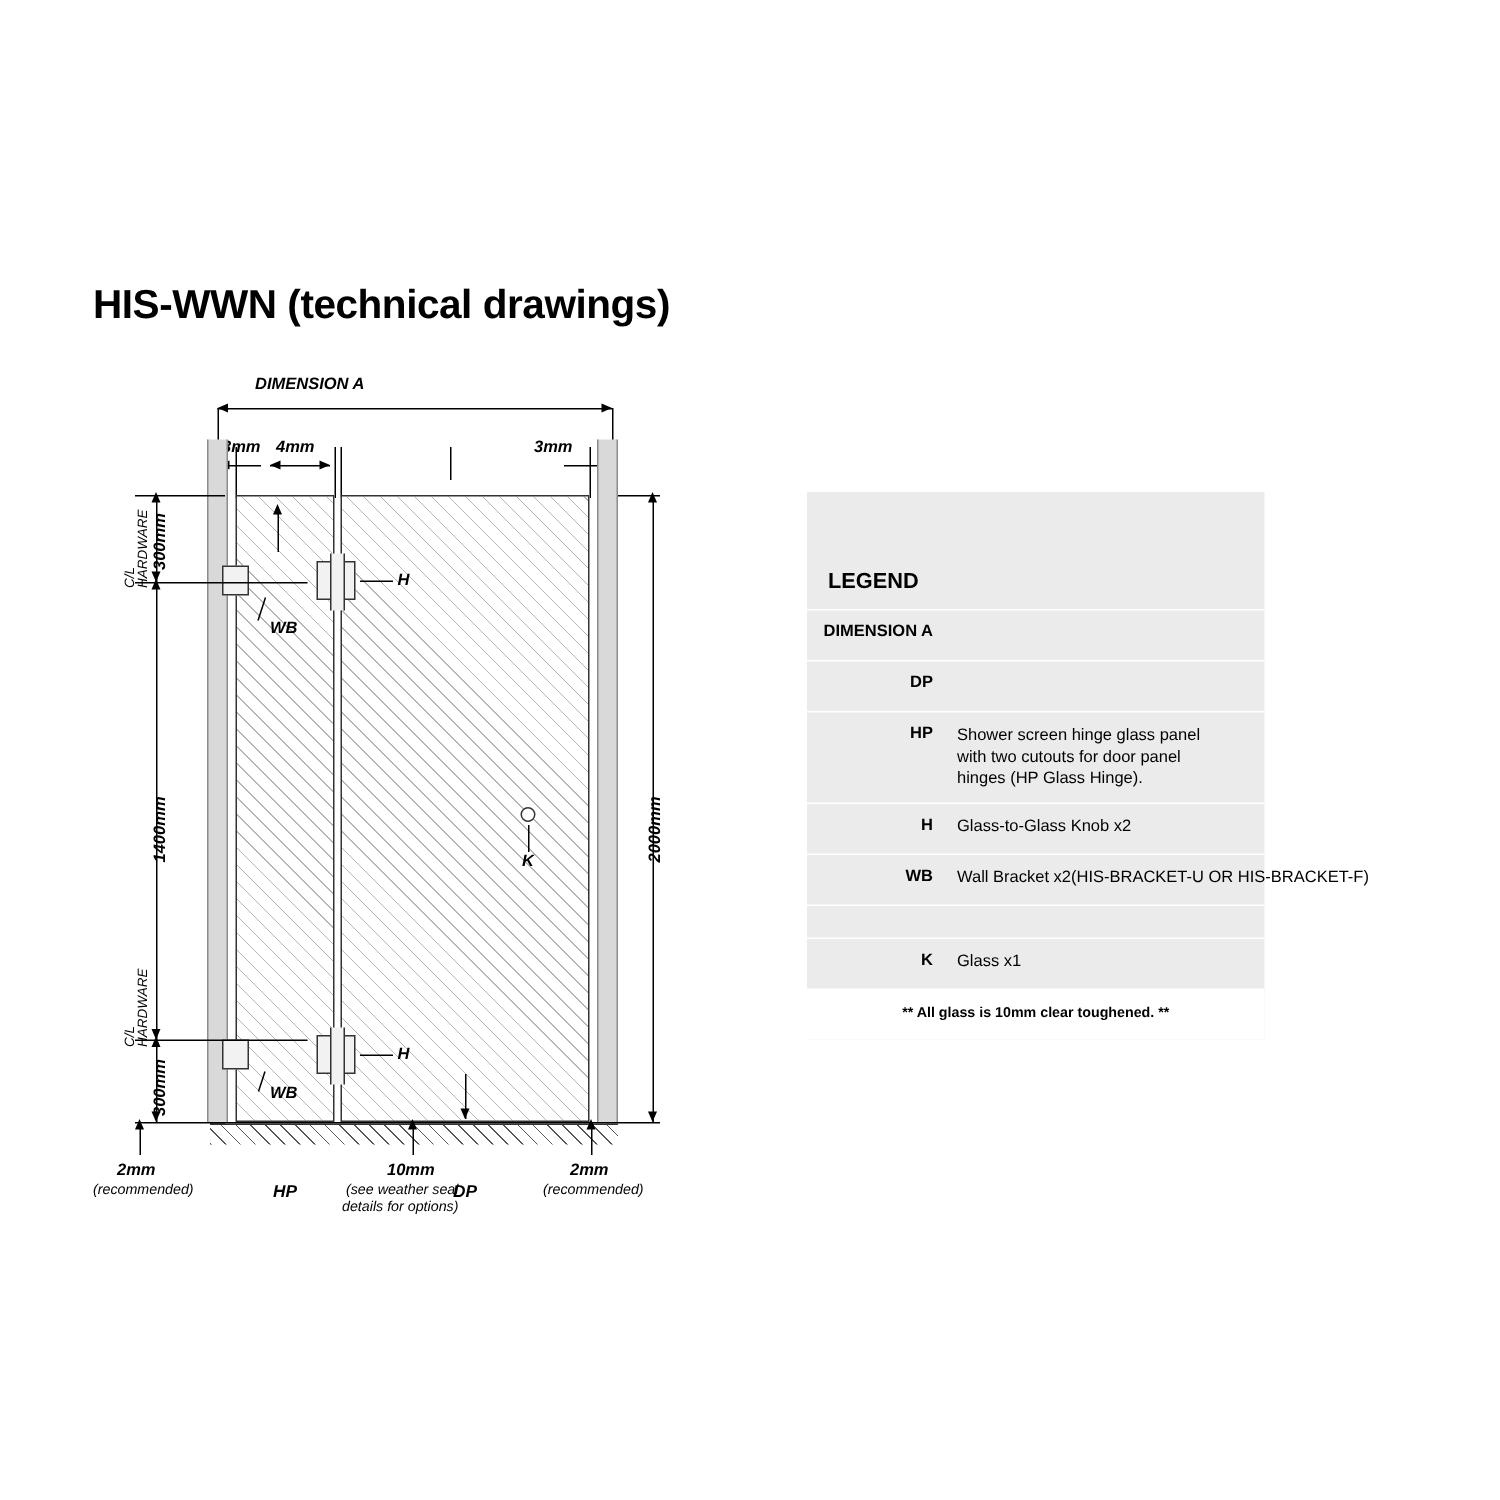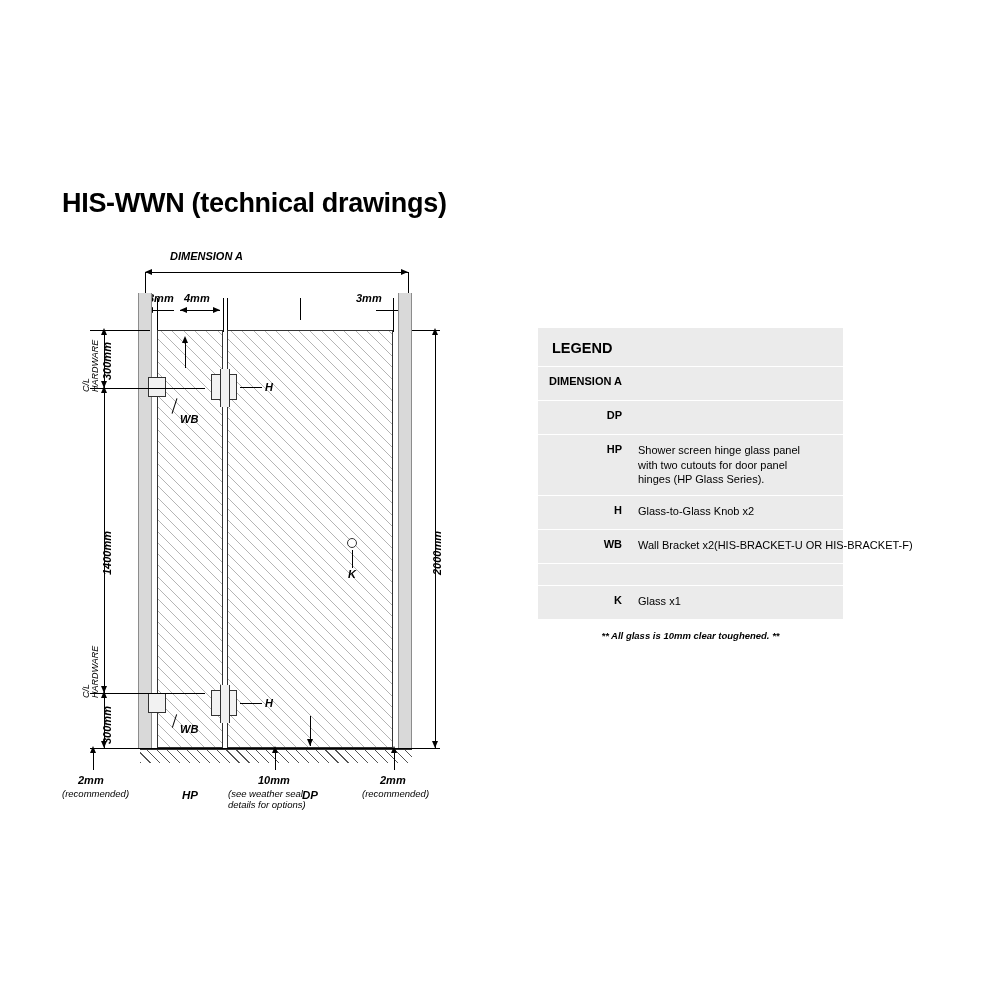--- a/index.html
+++ b/index.html
@@ -156,20 +156,21 @@
     font-size:11px;
     font-style:italic;
     font-weight:bold;
     white-space:nowrap;
   }
   .dim-text-sm {
     position:absolute;
     font-size:9.5px;
     font-style:italic;
     white-space:nowrap;
+    text-align:right;
   }
   .vert-text {
     position:absolute;
     font-size:11px;
     font-style:italic;
     font-weight:bold;
     white-space:nowrap;
     transform-origin:0 0;
     transform:rotate(-90deg);
   }
@@ -189,20 +190,21 @@
     left:538px; top:328px;
     width:305px;
     background:#ebebeb;
     font-size:11px;
   }
   #legend-title {
     padding:12px 14px 10px 14px;
     font-size:14.5px;
     font-weight:bold;
     border-bottom:1px solid #ffffff;
+    margin-top:40px;
   }
   .lrow {
     display:flex;
     border-bottom:1px solid #ffffff;
     min-height:34px;
   }
   .lrow:last-child { border-bottom:none; }
   .lkey {
     width:92px;
     flex:0 0 92px;
@@ -214,21 +216,20 @@
   .lval {
     padding:8px 6px 8px 8px;
     line-height:1.33;
     font-size:11px;
     white-space:pre-line;
   }
   .lval.wide { white-space:nowrap; }
   #legend-note {
     padding:10px 14px 12px 14px;
     font-size:9.5px;
-    font-style:italic;
     font-weight:bold;
     text-align:center;
     background:#ffffff;
   }
   #legend-spacer { height:22px; border-bottom:1px solid #ffffff; }
 </style>
 </head>
 <body>
 
 <div id="title">HIS-WWN (technical drawings)</div>
@@ -351,21 +352,21 @@
   <div class="lrow">
     <div class="lkey">DIMENSION A</div>
   </div>
   <div class="lrow">
     <div class="lkey">DP</div>
   </div>
   <div class="lrow">
     <div class="lkey">HP</div>
     <div class="lval">Shower screen hinge glass panel
 with two cutouts for door panel
-hinges (HP Glass Series).</div>
+hinges (HP Glass Hinge).</div>
   </div>
   <div class="lrow">
     <div class="lkey">H</div>
     <div class="lval">Glass-to-Glass Knob x2</div>
   </div>
   <div class="lrow">
     <div class="lkey">WB</div>
     <div class="lval wide">Wall Bracket x2(HIS-BRACKET-U OR HIS-BRACKET-F)</div>
   </div>
   <div id="legend-spacer"></div>

